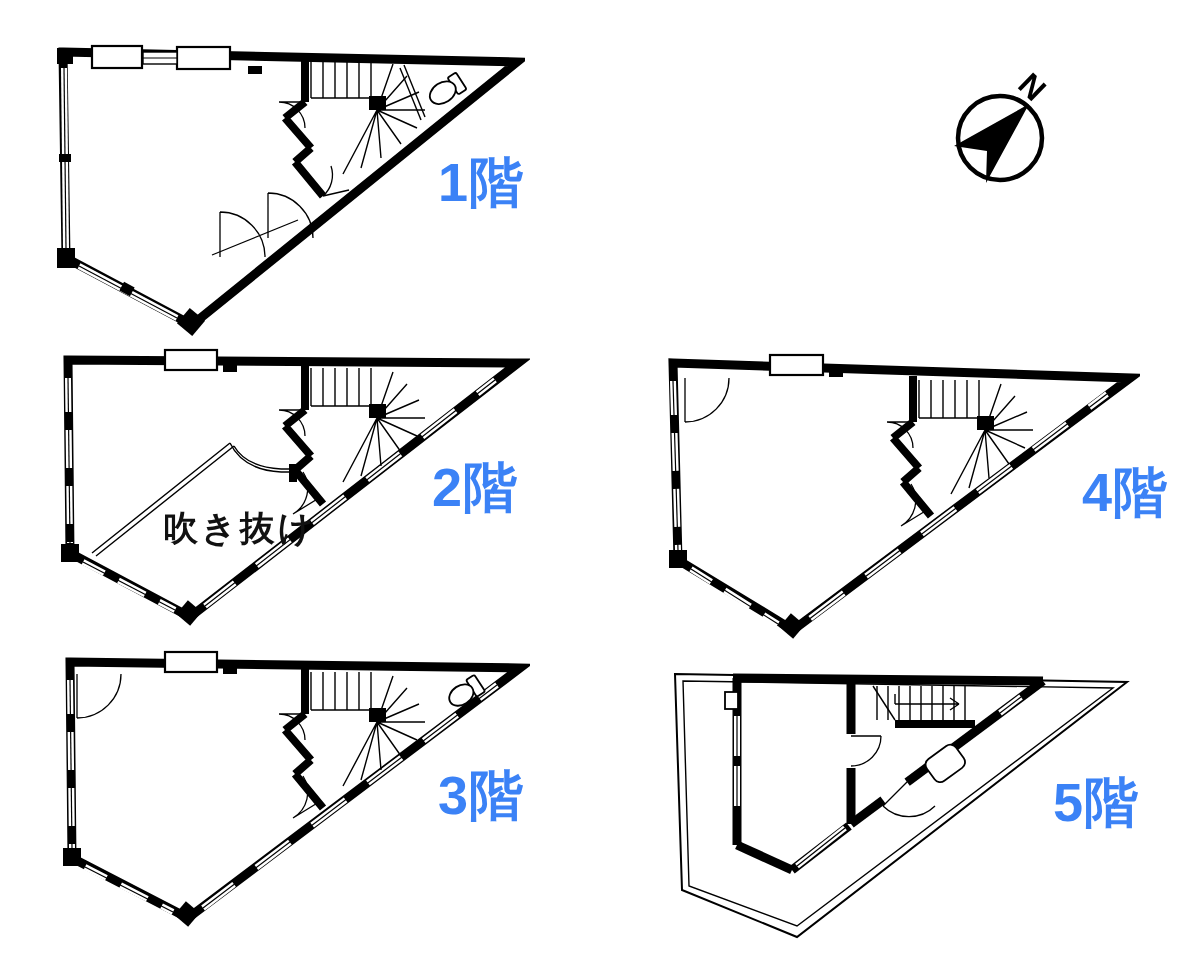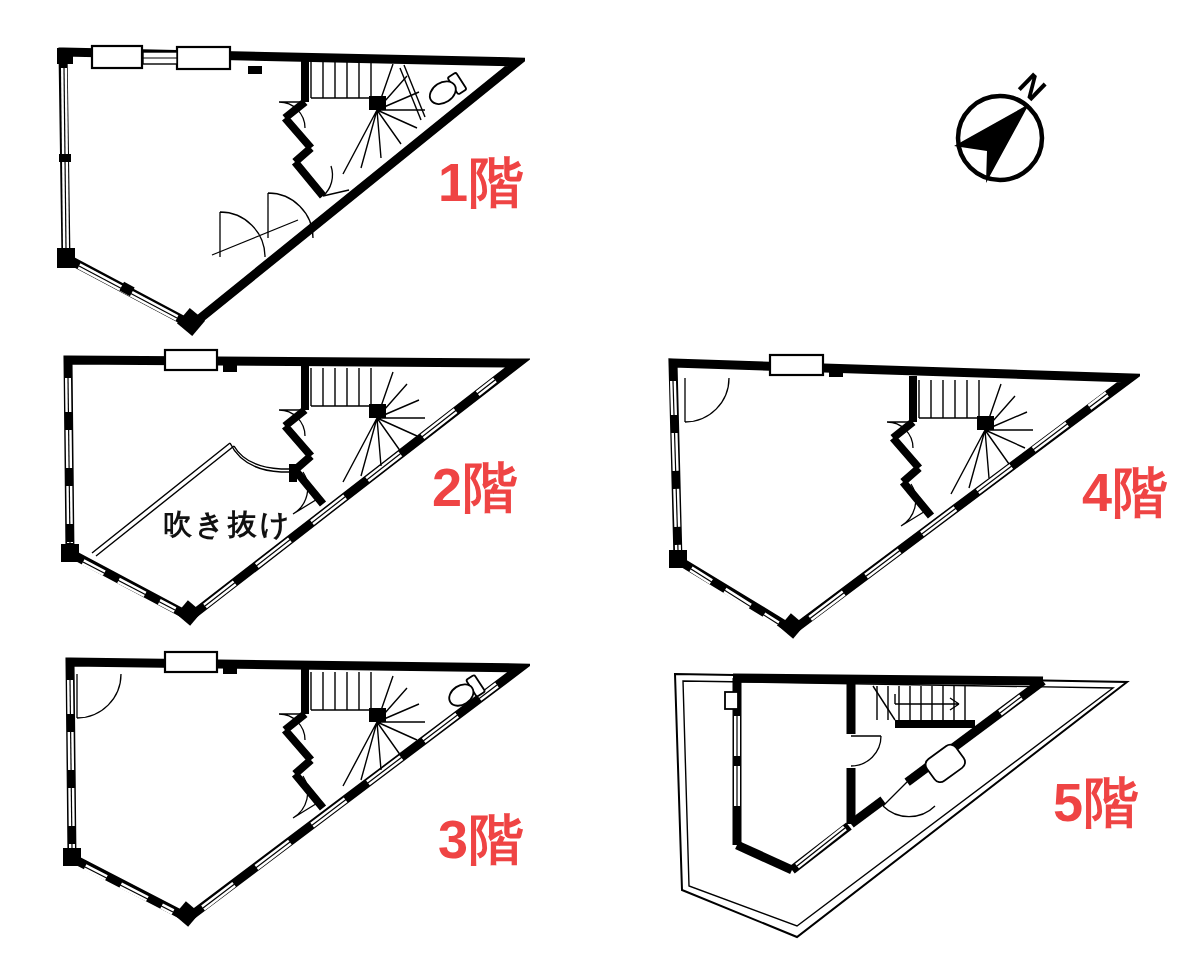--- a/index.html
+++ b/index.html
@@ -10,23 +10,23 @@
   .wall{stroke:#000;stroke-width:9;fill:none;stroke-linejoin:miter;}
   .wallseg{stroke:#000;stroke-width:9;fill:none;stroke-linecap:butt;}
   .win{stroke:#fff;stroke-width:6;fill:none;stroke-linecap:butt;}
   .glass{stroke:#000;stroke-width:1.2;fill:none;}
   .thin{stroke:#000;stroke-width:1.4;fill:none;}
   .thick{stroke:#000;stroke-width:8;fill:none;stroke-linecap:butt;}
   .door{stroke:#000;stroke-width:1.3;fill:none;}
   .blk{fill:#000;stroke:none;}
   .box{fill:#fff;stroke:#000;stroke-width:2.2;}
   .fix{fill:#fff;stroke:#000;stroke-width:1.8;}
-  .floor-label{position:absolute;font-size:54px;font-weight:700;color:#ef4444;
+  .floor-label{position:absolute;font-size:54px;font-weight:700;color:#3b82f6;
                letter-spacing:1px;white-space:nowrap;line-height:1;}
-  .void-label{position:absolute;font-size:29px;font-weight:600;color:#111;
+  .void-label{position:absolute;font-size:35px;font-weight:600;color:#111;
               letter-spacing:3px;white-space:nowrap;line-height:1;}
 </style>
 </head>
 <body>
 
 <div id="canvas">
 
   <div class="panel" style="left:55px;top:10px;">
     <svg width="470" height="332" viewBox="0 0 470 332">
       <g>
@@ -227,18 +227,18 @@
   <div class="panel" style="left:945px;top:55px;">
     <svg width="120" height="140" viewBox="0 0 120 140">
       <circle cx="55" cy="83" r="42" fill="none" stroke="#000" stroke-width="4.5"></circle>
       <polygon class="blk" points="84,49 9,91 42,96 41,128"></polygon>
       <text x="76" y="40" transform="rotate(44 84 30)" font-size="32" font-weight="bold" font-family="Liberation Sans, DejaVu Sans, sans-serif" fill="#000">N</text>
     </svg>
   </div>
 
   <div class="floor-label" style="left:438px;top:155px;">1階</div>
   <div class="floor-label" style="left:432px;top:460px;">2階</div>
-  <div class="floor-label" style="left:438px;top:768px;margin-top:44px;">3階</div>
+  <div class="floor-label" style="left:438px;top:768px;">3階</div>
   <div class="floor-label" style="left:1082px;top:465px;">4階</div>
   <div class="floor-label" style="left:1053px;top:775px;text-align:right;">5階</div>
   <div class="void-label" style="left:163px;top:510px;">吹き抜け</div>
 
 </div>
 
 </body></html>

